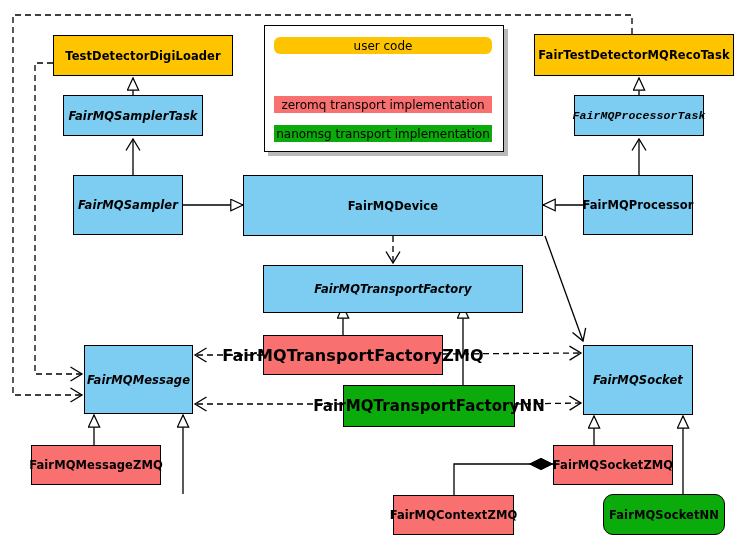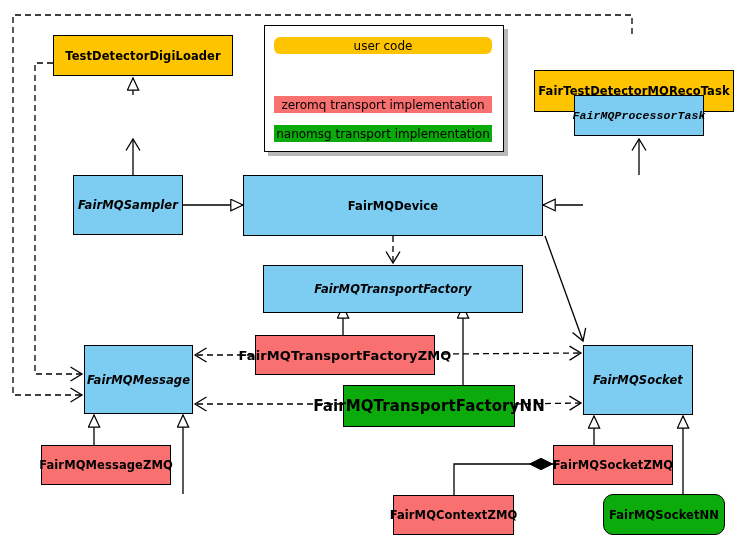--- a/index.html
+++ b/index.html
@@ -80,41 +80,43 @@
   </svg>
 
   <div class="legend">
     <div class="legend-row" style="top: 11px; background: rgb(255, 196, 0); border-radius: 6px;">user code</div>
     <div class="legend-row" style="top: 70px; background: rgb(249, 112, 112);">zeromq transport implementation</div>
     <div class="legend-row" style="top: 99px; background: rgb(11, 171, 11);">nanomsg transport implementation</div>
   </div>
 
   <div class="node c-user" style="left:53px;top:35px;width:180px;height:41px;">TestDetectorDigiLoader</div>
 
-  <div class="node c-user" style="left:534px;top:34px;width:200px;height:42px;margin-top:36px;">FairTestDetectorMQRecoTask</div>
+  <div class="node c-user" style="left:534px;top:34px;width:200px;height:42px;">FairTestDetectorMQRecoTask</div>
 
+  <div class="node c-fw abstract" style="left:63px;top:95px;width:140px;height:41px;">FairMQSamplerTask</div>
 
   <div class="node c-fw abstract" style="left:574px;top:95px;width:130px;height:41px;font-family:Liberation Mono, monospace;">FairMQProcessorTask</div>
 
   <div class="node c-fw" style="left:73px;top:175px;width:110px;height:60px;font-style:italic;">FairMQSampler</div>
 
   <div class="node c-fw" style="left:243px;top:175px;width:300px;height:61px;">FairMQDevice</div>
 
+  <div class="node c-fw" style="left:583px;top:175px;width:110px;height:60px;">FairMQProcessor</div>
 
   <div class="node c-fw abstract" style="left:263px;top:265px;width:260px;height:48px;">FairMQTransportFactory</div>
 
-  <div class="node c-zmq" style="left:255px;top:335px;width:180px;height:40px;font-size:13px;">FairMQTransportFactoryZMQ</div>
+  <div class="node c-zmq" style="left:263px;top:335px;width:180px;height:40px;font-size:16px;">FairMQTransportFactoryZMQ</div>
 
   <div class="node c-nn" style="left:343px;top:385px;width:172px;height:42px;font-size:15px;">FairMQTransportFactoryNN</div>
 
   <div class="node c-fw abstract" style="left:84px;top:345px;width:109px;height:69px;">FairMQMessage</div>
 
   <div class="node c-fw abstract" style="left:583px;top:345px;width:110px;height:70px;">FairMQSocket</div>
 
-  <div class="node c-zmq" style="left:41px;top:445px;width:130px;height:40px;">FairMQMessageZMQ</div>
+  <div class="node c-zmq" style="left:31px;top:445px;width:130px;height:40px;">FairMQMessageZMQ</div>
 
 
   <div class="node c-zmq" style="left:393px;top:495px;width:121px;height:40px;">FairMQContextZMQ</div>
 
   <div class="node c-zmq" style="left:553px;top:445px;width:120px;height:40px;">FairMQSocketZMQ</div>
 
   <div class="node c-nn" style="left:603px;top:494px;width:122px;height:41px;border-radius:10px;">FairMQSocketNN</div>
 
 </div>
 

